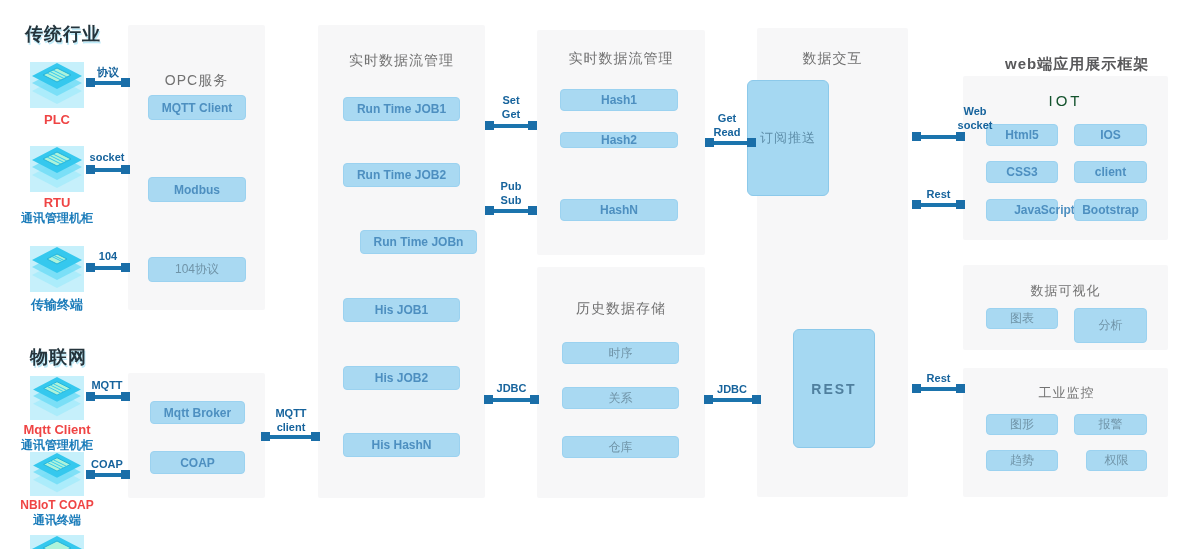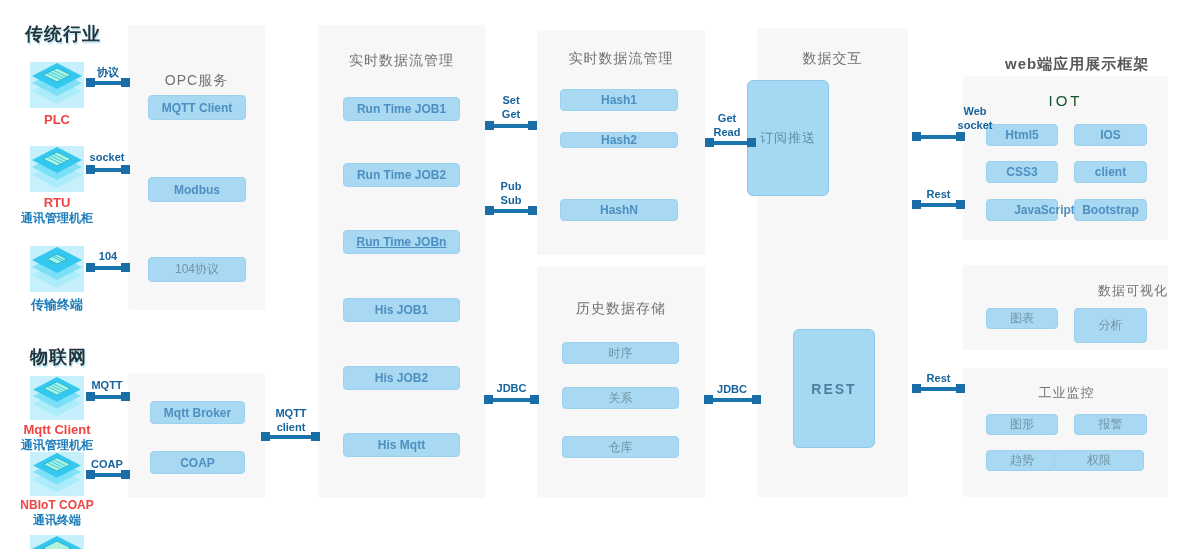--- a/index.html
+++ b/index.html
@@ -107,24 +107,24 @@
 <div class="pill cn" style="left:148px;top:257px;width:98px;height:25px;">104协议</div>
 
 <div class="panel" style="left:128px;top:373px;width:137px;height:125px;"></div>
 <div class="pill" style="left:150px;top:401px;width:95px;height:23px;">Mqtt Broker</div>
 <div class="pill" style="left:150px;top:451px;width:95px;height:23px;">COAP</div>
 
 <div class="panel" style="left:318px;top:25px;width:167px;height:473px;"></div>
 <div class="panel-title" style="left:318px;top:52px;width:167px;">实时数据流管理</div>
 <div class="pill" style="left:343px;top:97px;width:117px;height:24px;">Run Time JOB1</div>
 <div class="pill" style="left:343px;top:163px;width:117px;height:24px;">Run Time JOB2</div>
-<div class="pill" style="left:343px;top:230px;width:117px;height:24px;text-decoration:underline;">Run Time JOBn</div>
+<div class="pill" style="left:360px;top:230px;width:117px;height:24px;">Run Time JOBn</div>
 <div class="pill" style="left:343px;top:298px;width:117px;height:24px;">His JOB1</div>
 <div class="pill" style="left:343px;top:366px;width:117px;height:24px;">His JOB2</div>
-<div class="pill" style="left:343px;top:433px;width:117px;height:24px;">His Mqtt</div>
+<div class="pill" style="left:343px;top:433px;width:117px;height:24px;">His HashN</div>
 
 <div class="panel" style="left:537px;top:30px;width:168px;height:225px;"></div>
 <div class="panel-title" style="left:537px;top:50px;width:168px;">实时数据流管理</div>
 <div class="pill" style="left:560px;top:89px;width:118px;height:22px;">Hash1</div>
 <div class="pill" style="left:560px;top:132px;width:118px;height:16px;">Hash2</div>
 <div class="pill" style="left:560px;top:199px;width:118px;height:22px;">HashN</div>
 
 <div class="panel" style="left:537px;top:267px;width:168px;height:231px;"></div>
 <div class="panel-title" style="left:537px;top:300px;width:168px;">历史数据存储</div>
 <div class="pill cn" style="left:562px;top:342px;width:117px;height:22px;">时序</div>
@@ -143,30 +143,30 @@
 <div class="panel" style="left:963px;top:76px;width:205px;height:164px;"></div>
 <div class="panel-title" style="left:963px;top:92px;width:205px;font-size:15px;letter-spacing:3px;color:#14532d;">IOT</div>
 <div class="pill" style="left:986px;top:124px;width:72px;height:22px;">Html5</div>
 <div class="pill" style="left:1074px;top:124px;width:73px;height:22px;">IOS</div>
 <div class="pill" style="left:986px;top:161px;width:72px;height:22px;">CSS3</div>
 <div class="pill" style="left:1074px;top:161px;width:73px;height:22px;">client</div>
 <div class="pill" style="left:986px;top:199px;width:72px;height:22px;padding-left:45px;">JavaScript</div>
 <div class="pill" style="left:1074px;top:199px;width:73px;height:22px;">Bootstrap</div>
 
 <div class="panel" style="left:963px;top:265px;width:205px;height:85px;"></div>
-<div class="panel-title" style="left:963px;top:282px;width:205px;font-size:13px;text-align:right;">数据可视化</div>
+<div class="panel-title" style="left:963px;top:282px;width:205px;font-size:13px;">数据可视化</div>
 <div class="pill cn" style="left:986px;top:308px;width:72px;height:21px;">图表</div>
 <div class="pill cn" style="left:1074px;top:308px;width:73px;height:35px;">分析</div>
 
 <div class="panel" style="left:963px;top:368px;width:205px;height:129px;"></div>
 <div class="panel-title" style="left:964px;top:384px;width:205px;font-size:13px;">工业监控</div>
 <div class="pill cn" style="left:986px;top:414px;width:72px;height:21px;">图形</div>
 <div class="pill cn" style="left:1074px;top:414px;width:73px;height:21px;">报警</div>
 <div class="pill cn" style="left:986px;top:450px;width:72px;height:21px;">趋势</div>
-<div class="pill cn" style="left:1054px;top:450px;width:90px;height:21px;text-align:center;">权限</div>
+<div class="pill cn" style="left:1086px;top:450px;width:61px;height:21px;text-align:center;">权限</div>
 
 <div class="clabel" style="left:88px;top:66px;width:40px;">
     <span>协议</span>
   </div>
 <div class="bar" style="left:88px;top:81px;width:40px;"></div>
 
 <div class="clabel" style="left:84px;top:151px;width:46px;">
     <span>socket</span>
   </div>
 <div class="bar" style="left:88px;top:168px;width:40px;"></div>

